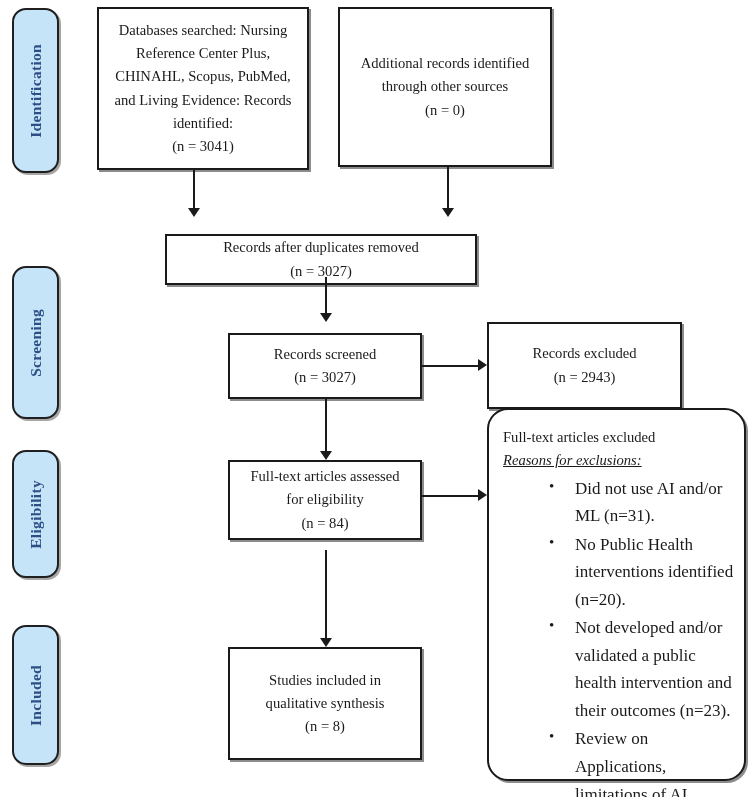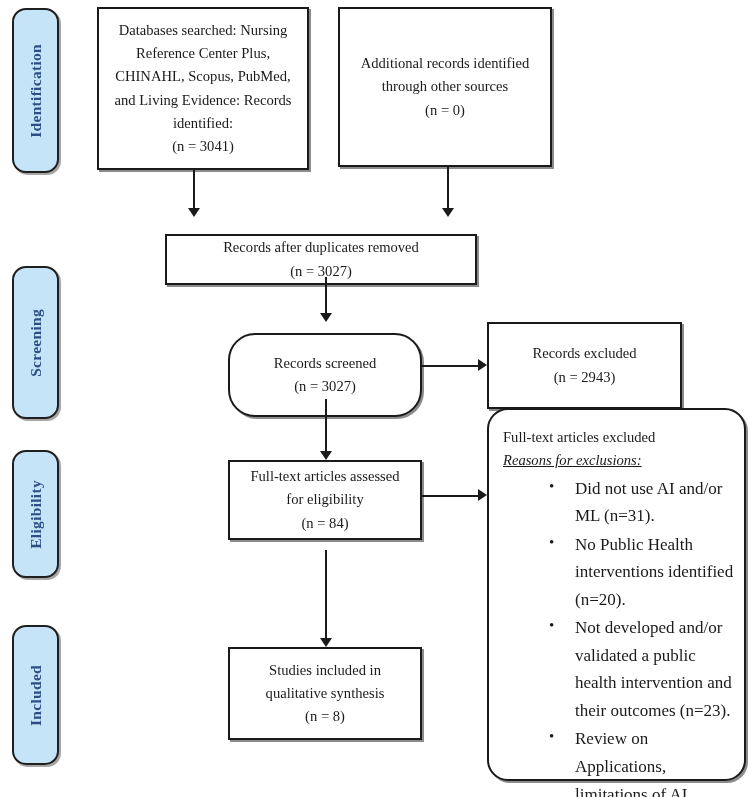--- a/index.html
+++ b/index.html
@@ -169,21 +169,21 @@
   <div class="arrow-down" style="left:442px; top:208px;"></div>
 
   <div class="box" style="left:165px; top:218px; width:312px; height:51px;margin-top:16px;">
     <div class="line">Records after duplicates removed</div>
     <div class="line">(n = 3027)</div>
   </div>
 
   <div class="vline" style="left:325px; top:277px; height:38px;"></div>
   <div class="arrow-down" style="left:320px; top:313px;"></div>
 
-  <div class="box" style="left:228px; top:333px; width:194px; height:84px;border-radius:27px;">
+  <div class="box" style="left:228px; top:333px; width:194px; height:66px;">
     <div class="line">Records screened</div>
     <div class="line">(n = 3027)</div>
   </div>
 
   <div class="box" style="left:487px; top:322px; width:195px; height:87px;">
     <div class="line">Records excluded</div>
     <div class="line">(n = 2943)</div>
   </div>
 
   <div class="hline" style="left:422px; top:365px; width:56px;"></div>
@@ -208,19 +208,19 @@
       <li>Review on Applications, limitations of AI and/or ML (n=2).</li>
     </ul>
   </div>
 
   <div class="hline" style="left:422px; top:495px; width:56px;"></div>
   <div class="arrow-right" style="left:478px; top:489px;"></div>
 
   <div class="vline" style="left:325px; top:550px; height:90px;"></div>
   <div class="arrow-down" style="left:320px; top:638px;"></div>
 
-  <div class="box" style="left:228px; top:647px; width:194px; height:93px;">
+  <div class="box" style="left:228px; top:647px; width:194px; height:113px;">
     <div class="line">Studies included in</div>
     <div class="line">qualitative synthesis</div>
     <div class="line">(n = 8)</div>
   </div>
 
 </div>
 
 </body></html>

